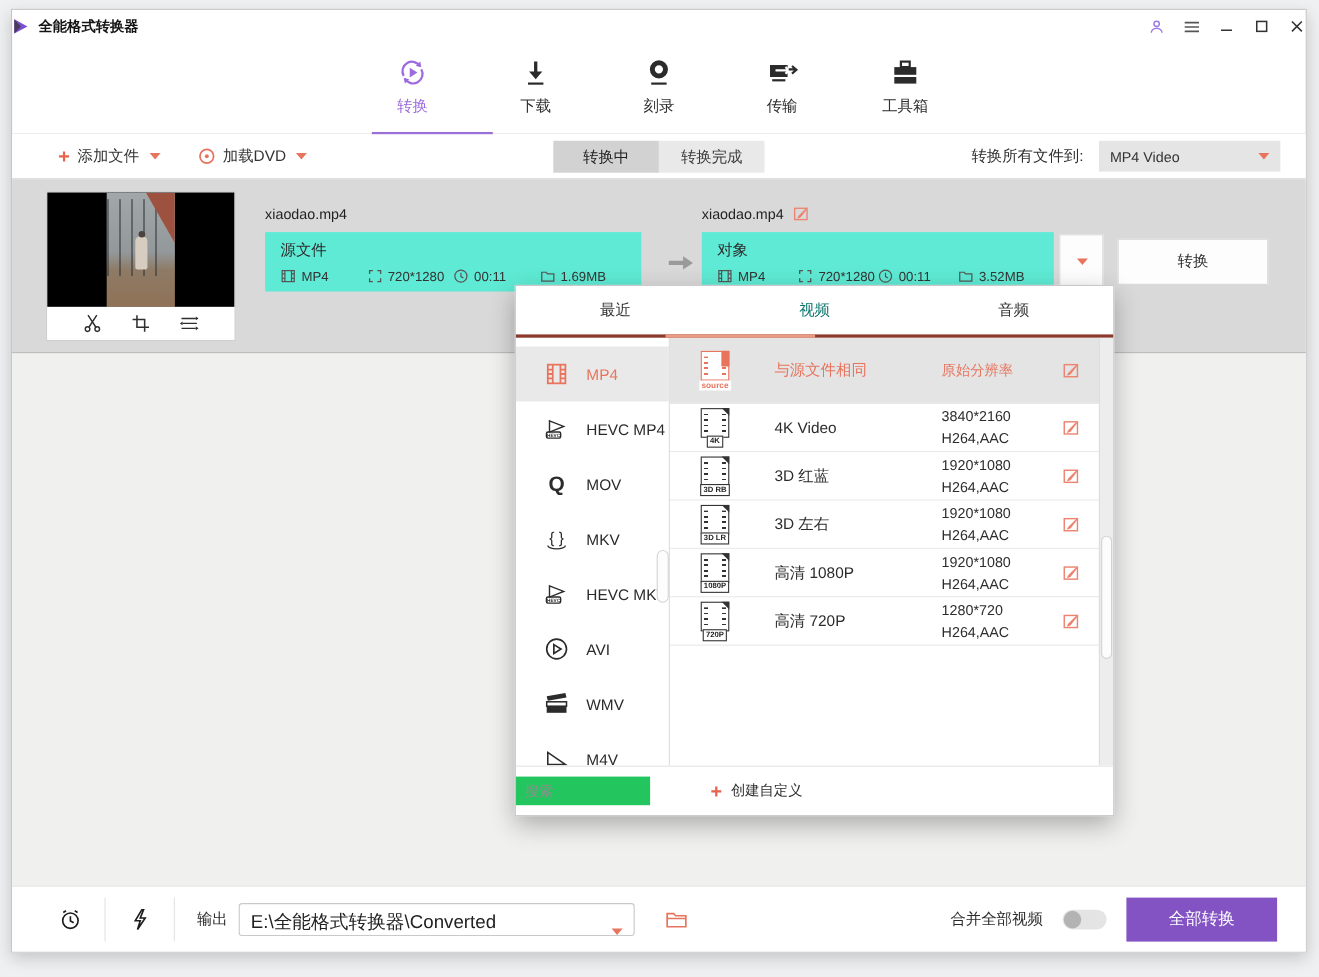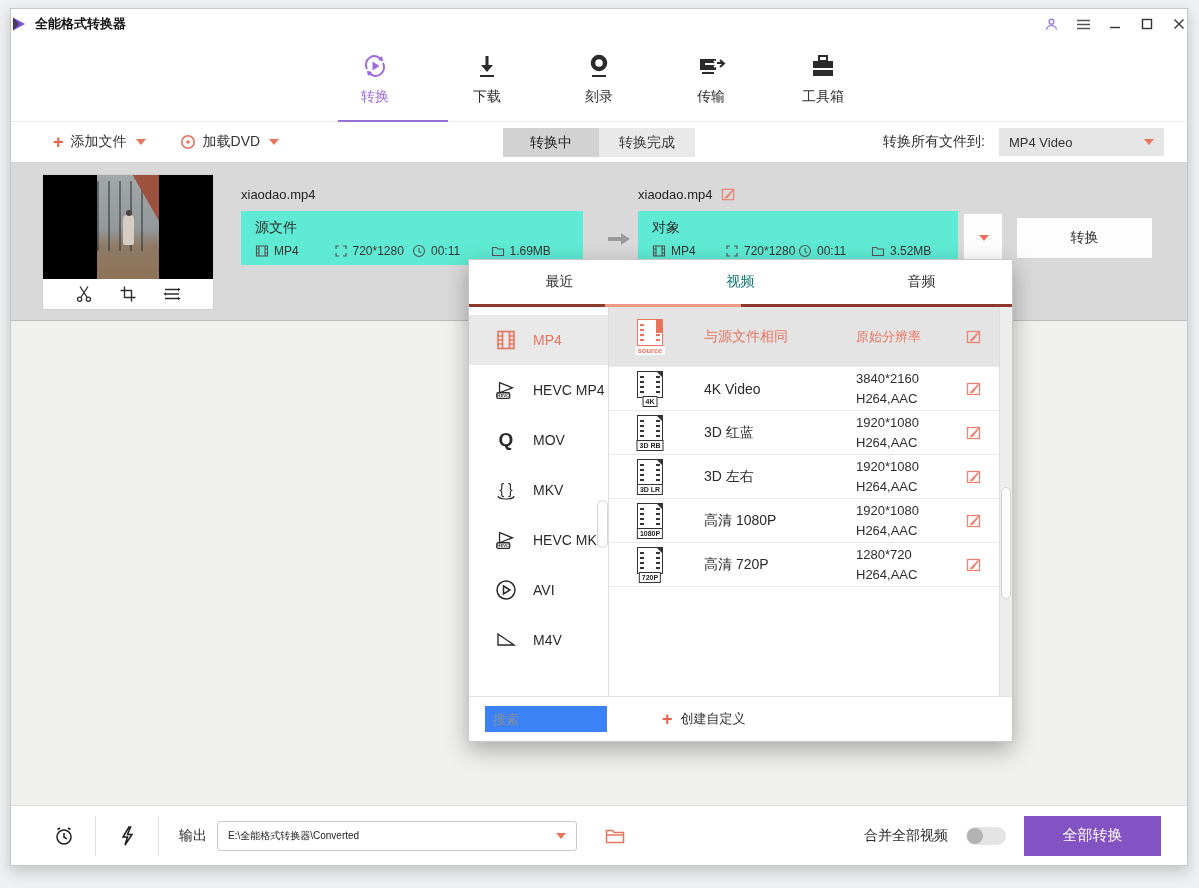--- a/index.html
+++ b/index.html
@@ -104,30 +104,30 @@
   .prow.selected .doc:after { background:repeating-linear-gradient(180deg,#e9745e 0 1.6px,transparent 1.6px 5px); }
   .prow.selected .badge { border:none; color:#e9745e; font-size:7.5px; }
   .pname { position:absolute; left:95px; top:50%; transform:translateY(-50%); font-size:14px; color:#2b2b2b; }
   .pspecs { position:absolute; left:247px; top:50%; transform:translateY(-50%); font-size:13px; color:#2d2d2d; line-height:20px; }
   .prow.selected .pname, .prow.selected .pspecs { color:#e9745e; }
   .pedit { position:absolute; right:30px; top:50%; margin-top:-8px; width:16px; height:16px; color:#ec8471; cursor:pointer; }
   .pscroll { position:absolute; right:0; top:0; bottom:0; width:13px; background:#ededed; border-left:1px solid #ddd; }
   .pscroll .thumb { position:absolute; left:1px; right:1px; top:180px; height:112px; background:#fcfcfc; border:1px solid #d2d2d2; border-radius:6px; }
 
   .pfoot { position:absolute; left:0; right:0; bottom:0; height:45px; border-top:1px solid #e4e4e4; display:flex; align-items:center; }
-  .search-input { margin-left:16px; width:122px; height:26px; background:#3b82f6; border:none; outline:none; padding:0 8px; font-size:13px; color:#333; font-family:inherit; }
+  .search-input { width:122px; height:26px; background:#22c55e; border:none; outline:none; padding:0 8px; font-size:13px; color:#333; font-family:inherit; }
   .search-input::placeholder { color:#8f8f8f; }
   .create-custom { display:flex; align-items:center; gap:8px; margin-left:55px; font-size:13px; color:#2e2e2e; cursor:pointer; }
 
   
   .bottombar { position:absolute; left:0; right:0; bottom:0; height:60px; background:#fff; border-top:1px solid #e0e0e0; display:flex; align-items:center; }
   .bb-icon { width:22px; height:22px; color:#1d1d1d; cursor:pointer; }
   .bb-sep { width:1px; height:40px; background:#e3e3e3; margin:0 20px; }
   .out-label { font-size:14px; color:#2b2b2b; margin-right:10px; }
-  .path-select { width:360px; height:30px; border:1px solid #c9c9c9; border-radius:3px; background:#fff; display:flex; align-items:center; padding:0 10px; font-size:10px; color:#222; cursor:pointer; }
+  .path-select { width:360px; height:30px; border:1px solid #c9c9c9; border-radius:3px; background:#fff; display:flex; align-items:flex-end; padding:0 10px; font-size:17px; color:#222; cursor:pointer; }
   .path-select .caret { margin-left:auto; }
   .folder-btn { width:20px; height:18px; color:#e8745e; margin-left:28px; cursor:pointer; }
   .bb-right { margin-left:auto; display:flex; align-items:center; padding-right:26px; gap:18px; }
   .merge-lbl { font-size:14px; color:#2b2b2b; }
   .toggle { width:40px; height:18px; border-radius:9px; background:#e4e4e4; position:relative; cursor:pointer; }
   .toggle .knob { position:absolute; left:1px; top:1px; width:16px; height:16px; border-radius:50%; background:#b3b3b3; }
   .convert-all-btn { width:137px; height:40px; background:#8353c4; color:#fff; font-size:15px; border:none; display:flex; align-items:center; justify-content:center; cursor:pointer; font-family:inherit; }
   svg { display:block; }
 </style>
 </head>
@@ -436,20 +436,30 @@
             <span>HEVC MKV</span>
           </div>
           <div class="fitem">
             <span class="ficon">
                 <svg width="22" height="22" viewBox="0 0 22 22" fill="none" stroke="currentColor" stroke-width="1.5">
                   <circle cx="11" cy="11" r="9"></circle>
                   <path d="M8.5 7 L15 11 L8.5 15 Z"></path>
                 </svg>
               </span>
             <span>AVI</span>
+          </div>
+          <div class="fitem">
+            <span class="ficon">
+                <svg width="24" height="22" viewBox="0 0 24 22">
+                  <path d="M3 4 L20 1 l1 4 -17 3z" fill="currentColor"></path>
+                  <rect x="3" y="9" width="18" height="4" fill="#fff" stroke="currentColor" stroke-width="1.4"></rect>
+                  <rect x="3" y="13" width="18" height="6" fill="currentColor"></rect>
+                </svg>
+              </span>
+            <span>WMV</span>
           </div>
           <div class="fitem">
             <span class="ficon">
                 <svg width="24" height="22" viewBox="0 0 24 22" fill="none" stroke="currentColor" stroke-width="1.4">
                   <path d="M4 16 L20 16 L4 5 Z"></path>
                 </svg>
               </span>
             <span>M4V</span>
           </div>
           <div class="lthumb"></div>

